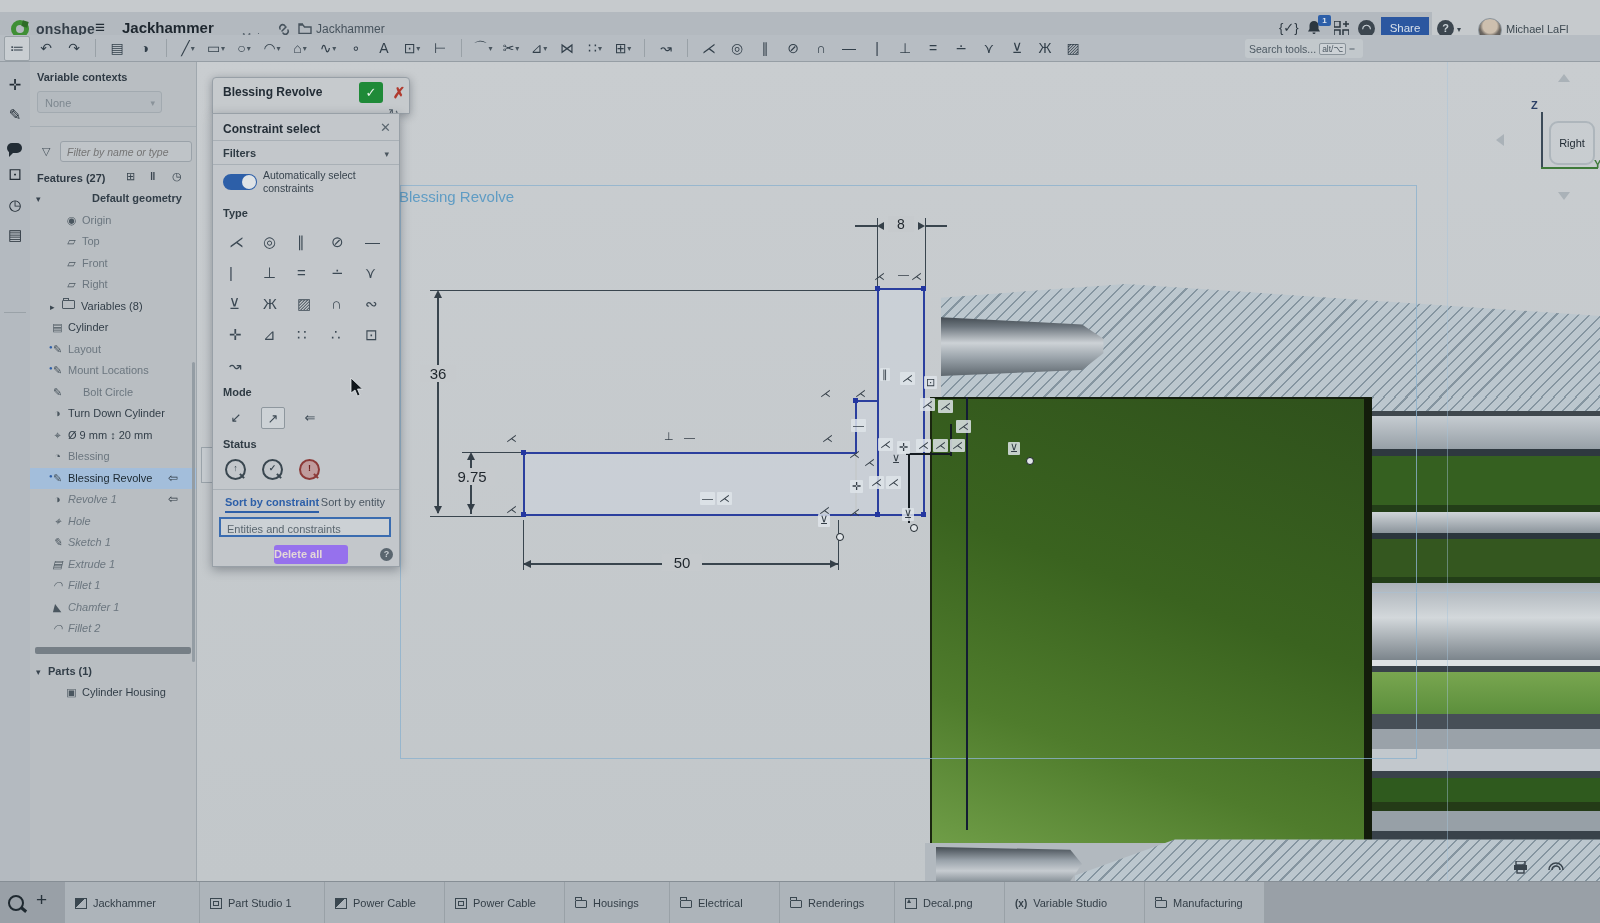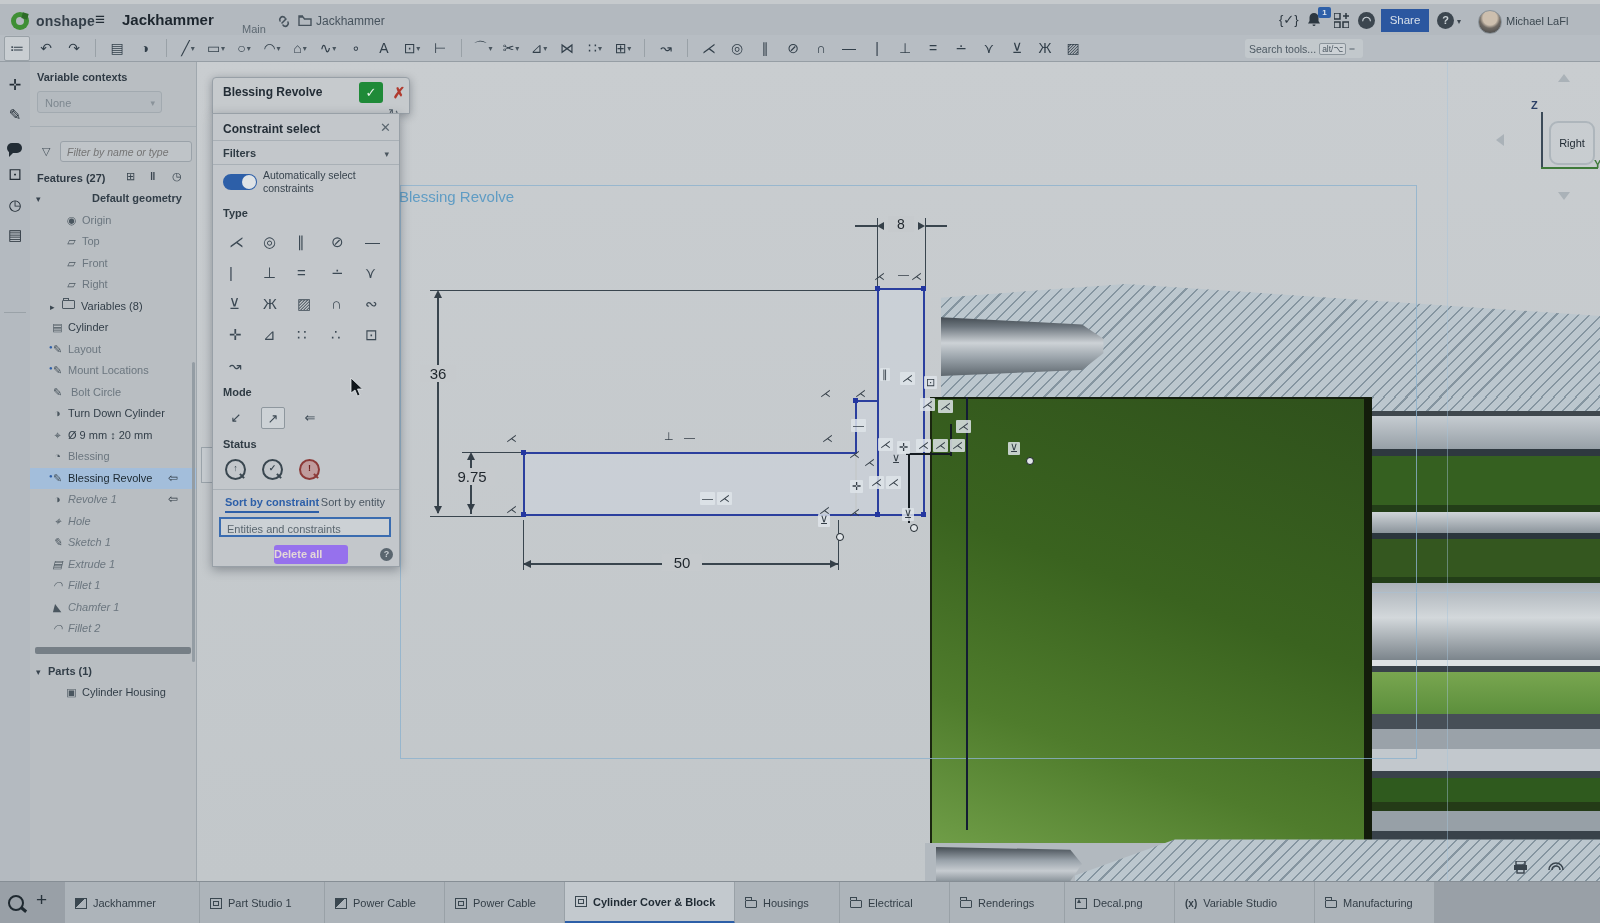--- a/index.html
+++ b/index.html
@@ -1,21 +1,21 @@
 <!DOCTYPE html>
 <html><head>
 <meta charset="utf-8">
 <style>
   html,body{margin:0;padding:0;background:#aab0b6;}
   .app{position:relative;width:1600px;height:923px;overflow:hidden;background:#c6cacd;
        font-family:"Liberation Sans",sans-serif;color:#27323b;-webkit-font-smoothing:antialiased;}
   .abs{position:absolute;}
 
   
-  .topbar{position:absolute;left:0;top:4px;width:1600px;height:35px;background:#b3b9bf;border-bottom:1px solid #9aa2a8;z-index:20;}
+  .topbar{position:absolute;left:0;top:12px;width:1432px;height:35px;background:#b3b9bf;border-bottom:1px solid #9aa2a8;z-index:20;}
   .logo-mark{position:absolute;left:10px;top:7px;width:20px;height:20px;}
   .logo-text{position:absolute;left:36px;top:9px;font-size:14px;font-weight:bold;color:#343f49;letter-spacing:.2px;}
   .hamb{position:absolute;left:95px;top:6px;font-size:17px;color:#232d36;}
   .doc-title{position:absolute;left:122px;top:7px;font-size:15px;font-weight:bold;color:#1d262e;}
   .doc-ws{position:absolute;left:242px;top:11px;font-size:11px;color:#5d6972;margin-top:8px;}
   .bc-text{position:absolute;left:316px;top:10px;font-size:12px;color:#47535d;}
   .tb-right-ic{position:absolute;top:8px;font-size:13px;color:#2c3740;}
   .share-btn{position:absolute;left:1381px;top:5px;width:48px;height:23px;background:#2b57a0;border-radius:0;
              color:#d8e0ea;font-size:11.5px;text-align:center;line-height:23px;}
   .circ-dark{position:absolute;width:17px;height:17px;border-radius:50%;background:#3c464f;color:#c9d0d5;
@@ -424,21 +424,21 @@
     <div class="tree" id="feature-tree">
         <div class="trow"><span class="chev" style="margin-left: 6px;">▾</span><span style="font-weight: bold; padding-left: 44px;">Default geometry</span></div>
         <div class="trow gray" style="padding-left: 34px;"><span class="ic">◉</span><span style="margin-left: 3px;">Origin</span></div>
         <div class="trow gray" style="padding-left: 34px;"><span class="ic">▱</span><span style="margin-left: 3px;">Top</span></div>
         <div class="trow gray" style="padding-left: 34px;"><span class="ic">▱</span><span style="margin-left: 3px;">Front</span></div>
         <div class="trow gray" style="padding-left: 34px;"><span class="ic">▱</span><span style="margin-left: 3px;">Right</span></div>
         <div class="trow" style="padding-left: 20px;"><span class="chev">▸</span><span class="fo"></span><span style="margin-left: 3px;">Variables (8)</span></div>
         <div class="trow" style="padding-left: 20px;"><span class="ic">▤</span><span style="margin-left: 3px;">Cylinder</span></div>
         <div class="trow gray" style="padding-left: 20px;"><span class="ic skc">✎</span><span style="margin-left: 3px;">Layout</span></div>
         <div class="trow gray" style="padding-left: 20px;"><span class="ic skc">✎</span><span style="margin-left: 3px;">Mount Locations</span></div>
-        <div class="trow gray" style="padding-left: 20px;"><span class="ic">✎</span><span style="margin-left: 6px;">Bolt Circle</span></div>
+        <div class="trow gray" style="padding-left: 20px;"><span class="ic">✎</span><span style="margin-left: 18px;">Bolt Circle</span></div>
         <div class="trow" style="padding-left: 20px;"><span class="ic">◑</span><span style="margin-left: 3px;">Turn Down Cylinder</span></div>
         <div class="trow" style="padding-left: 20px;"><span class="ic">⌖</span><span style="margin-left: 3px;">Ø 9 mm ↕ 20 mm</span></div>
         <div class="trow gray" style="padding-left: 20px;"><span class="ic">◔</span><span style="margin-left: 3px;">Blessing</span></div>
         <div class="trow sel" style="padding-left: 20px;"><span class="ic skc">✎</span><span style="margin-left: 3px;">Blessing Revolve</span><span class="lkarr">⇦</span></div>
         <div class="trow ital" style="padding-left: 20px;"><span class="ic">◑</span><span style="margin-left: 3px;">Revolve 1</span><span class="lkarr">⇦</span></div>
         <div class="trow ital" style="padding-left: 20px;"><span class="ic">⌖</span><span style="margin-left: 3px;">Hole</span></div>
         <div class="trow ital" style="padding-left: 20px;"><span class="ic">✎</span><span style="margin-left: 3px; text-align: center;">Sketch 1</span></div>
         <div class="trow ital" style="padding-left: 20px;"><span class="ic">▤</span><span style="margin-left: 3px;">Extrude 1</span></div>
         <div class="trow ital" style="padding-left: 20px;"><span class="ic">◠</span><span style="margin-left: 3px;">Fillet 1</span></div>
         <div class="trow ital" style="padding-left: 20px;"><span class="ic">◣</span><span style="margin-left: 3px;">Chamfer 1</span></div>
@@ -530,24 +530,20 @@
           <span>Part Studio 1</span>
         </div>
         <div class="tab" style="width: 120px;">
           <span class="ti ti-asm"></span>
           <span>Power Cable</span>
         </div>
         <div class="tab" style="width: 120px;">
           <span class="ti ti-part"></span>
           <span>Power Cable</span>
         </div>
-        <div class="tab active" style="width: 170px;">
-          <span class="ti ti-part"></span>
-          <span>Cylinder Cover &amp; Block</span>
-        </div>
         <div class="tab" style="width: 105px;">
           <span class="ti ti-folder"></span>
           <span>Housings</span>
         </div>
         <div class="tab" style="width: 110px;">
           <span class="ti ti-folder"></span>
           <span>Electrical</span>
         </div>
         <div class="tab" style="width: 115px;">
           <span class="ti ti-folder"></span>

